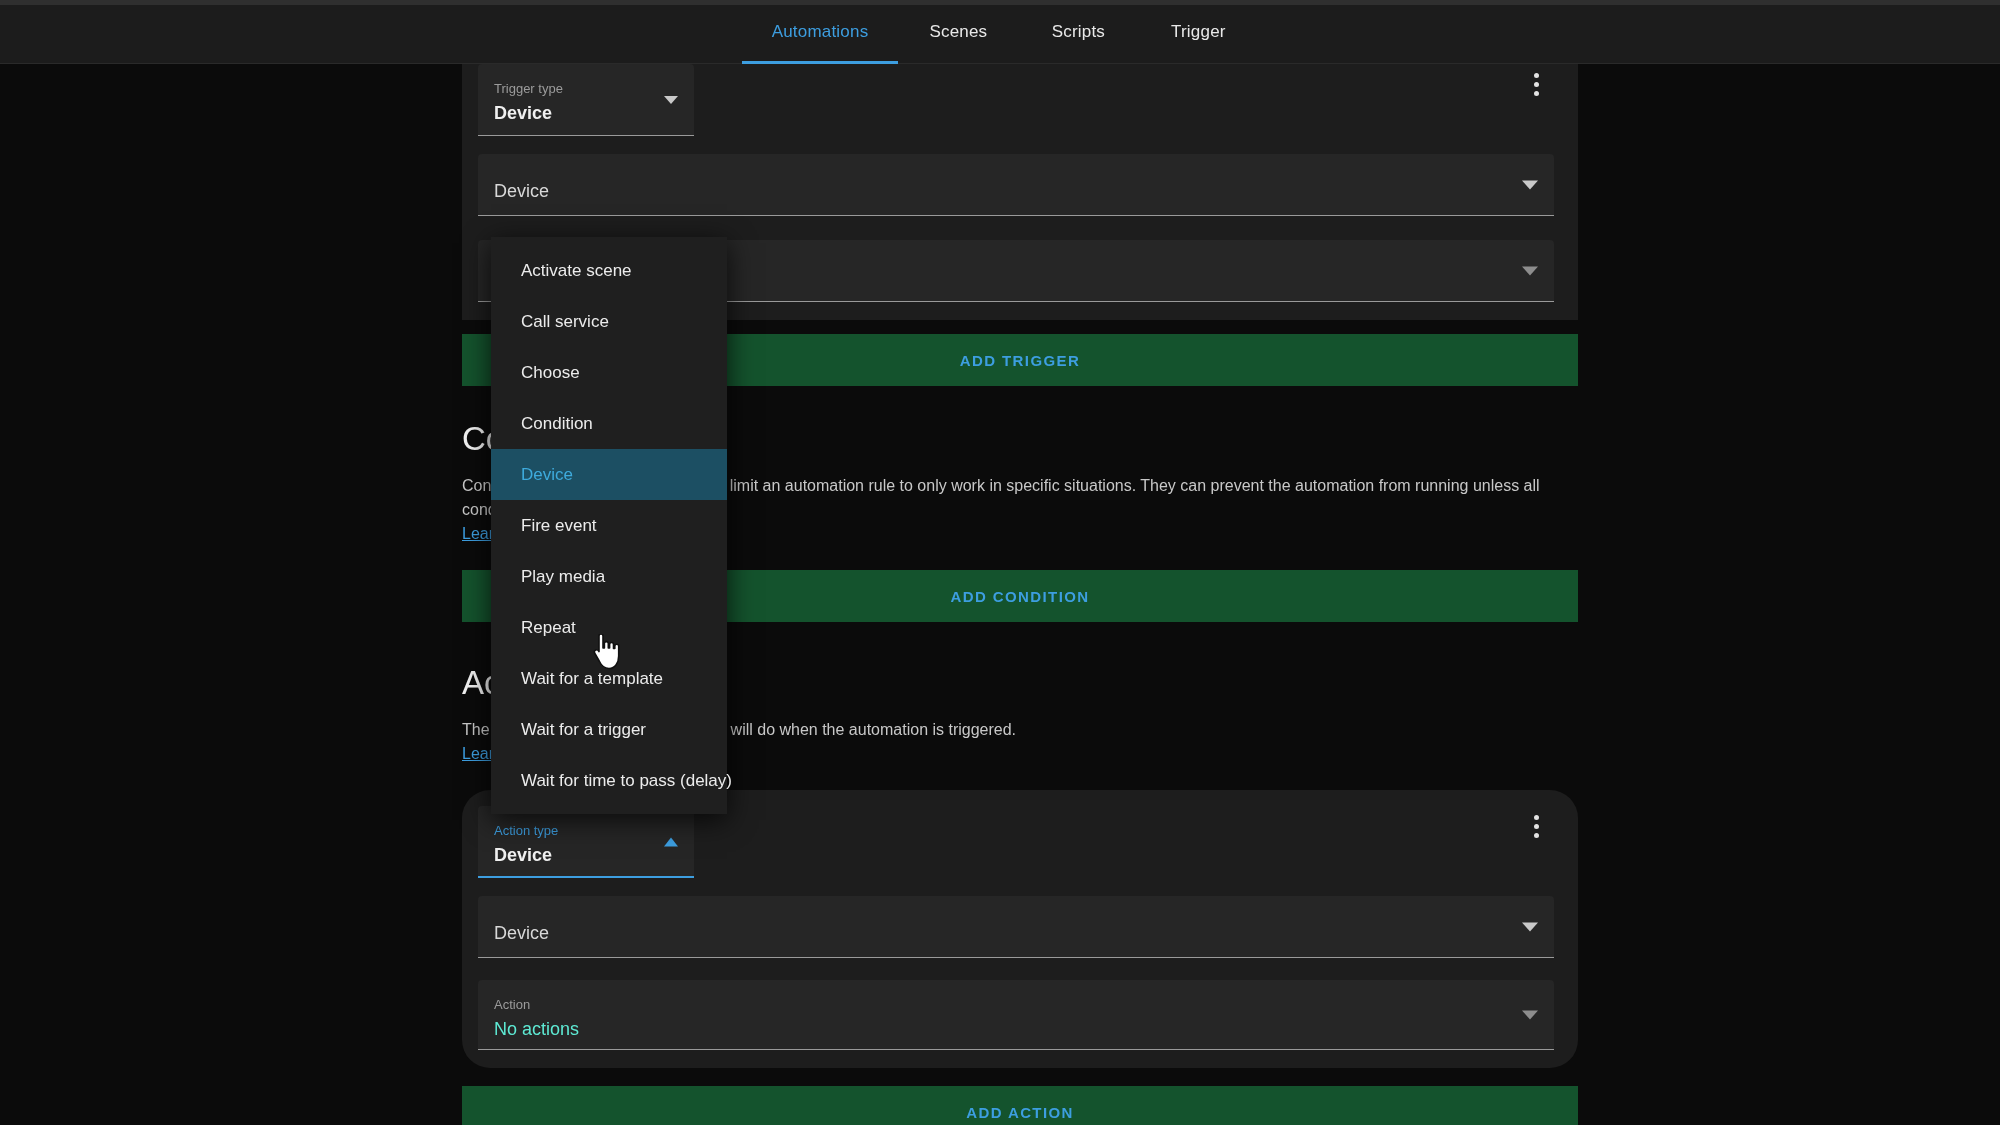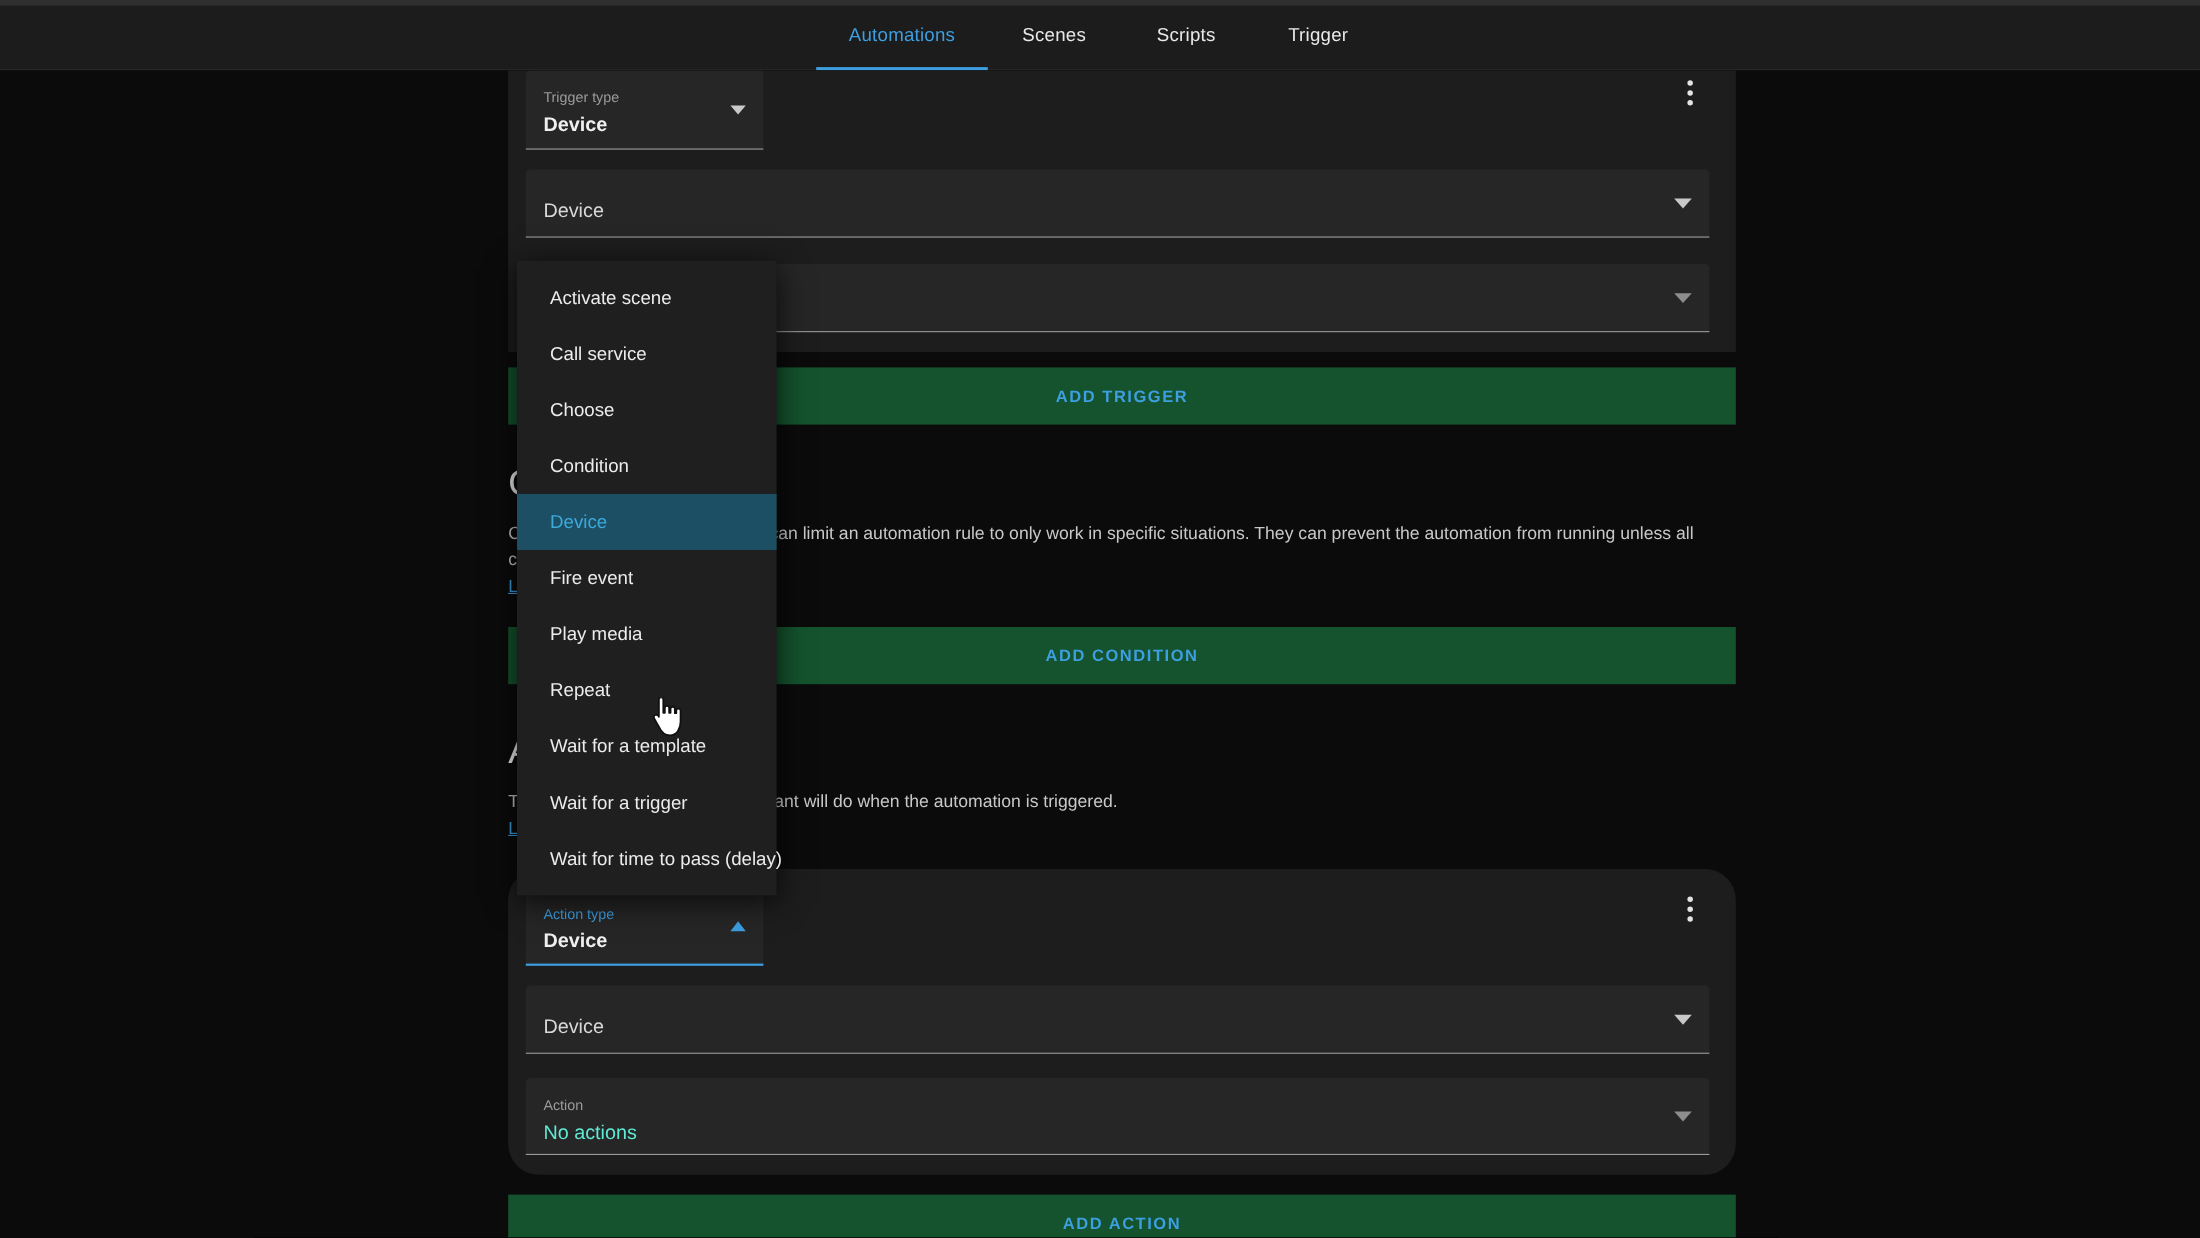--- a/index.html
+++ b/index.html
@@ -177,21 +177,21 @@
     color: #3d9ee0;
     text-decoration: underline;
     font-size: 16px;
     line-height: 24px;
     cursor: pointer;
   }
 
   
   .menu {
     position: absolute;
-    left: 470px; top: 173px;
+    left: 491px; top: 173px;
     width: 236px;
     background: #1f1f1f;
     box-shadow: 0 6px 26px rgba(0,0,0,.75);
     z-index: 60;
     padding: 8px 0;
   }
   .menu-item {
     height: 51px;
     display: flex; align-items: center;
     padding: 0 30px;

